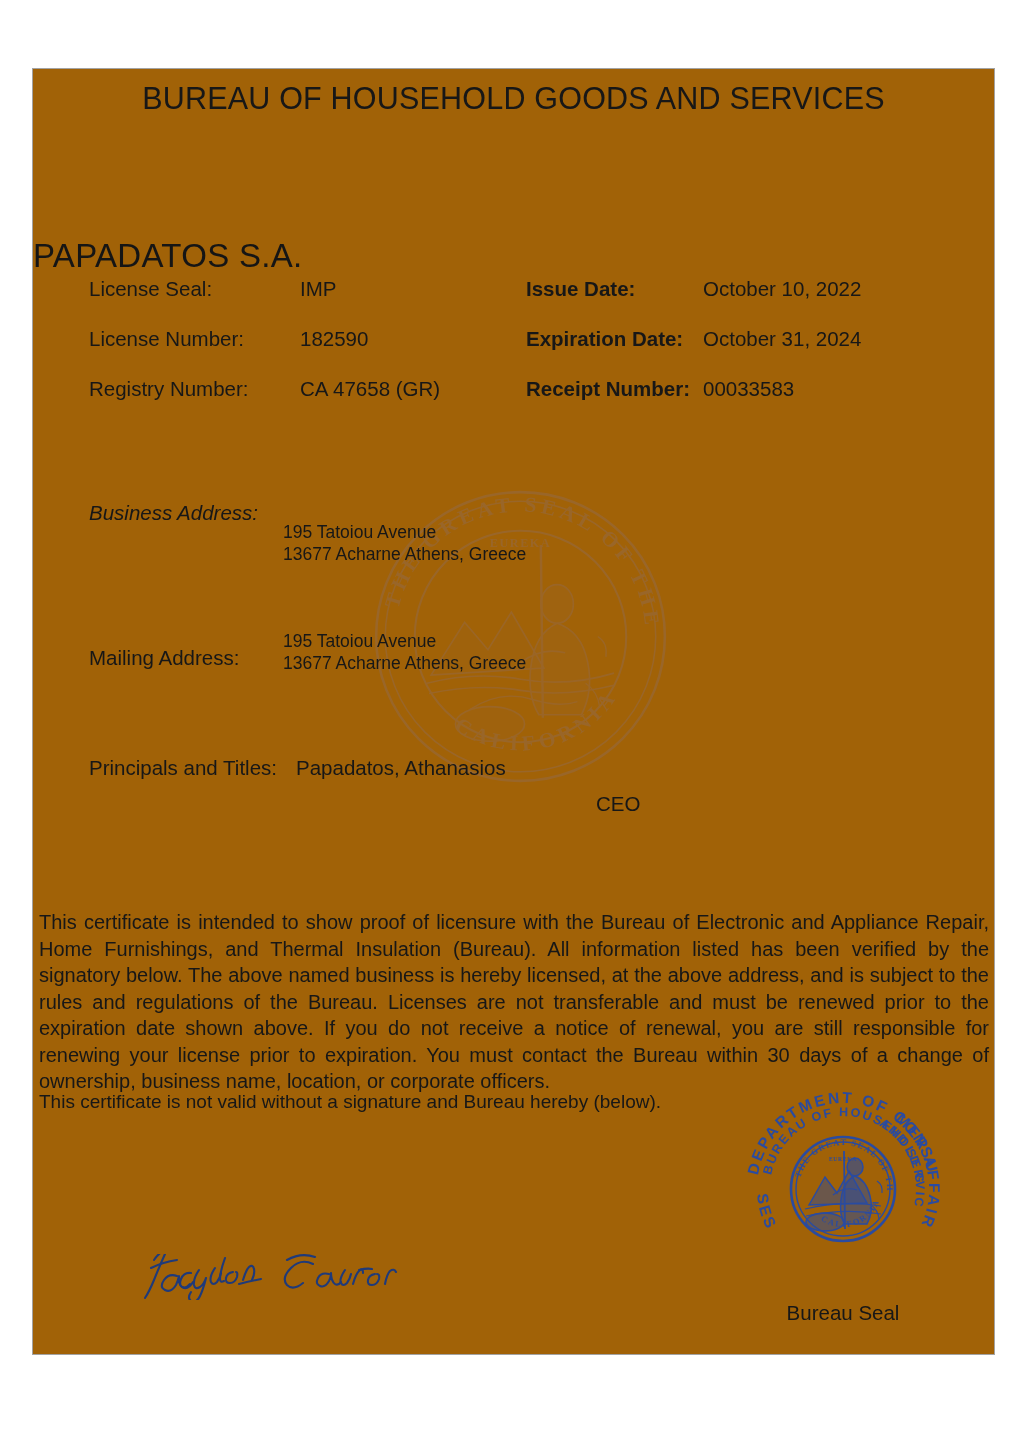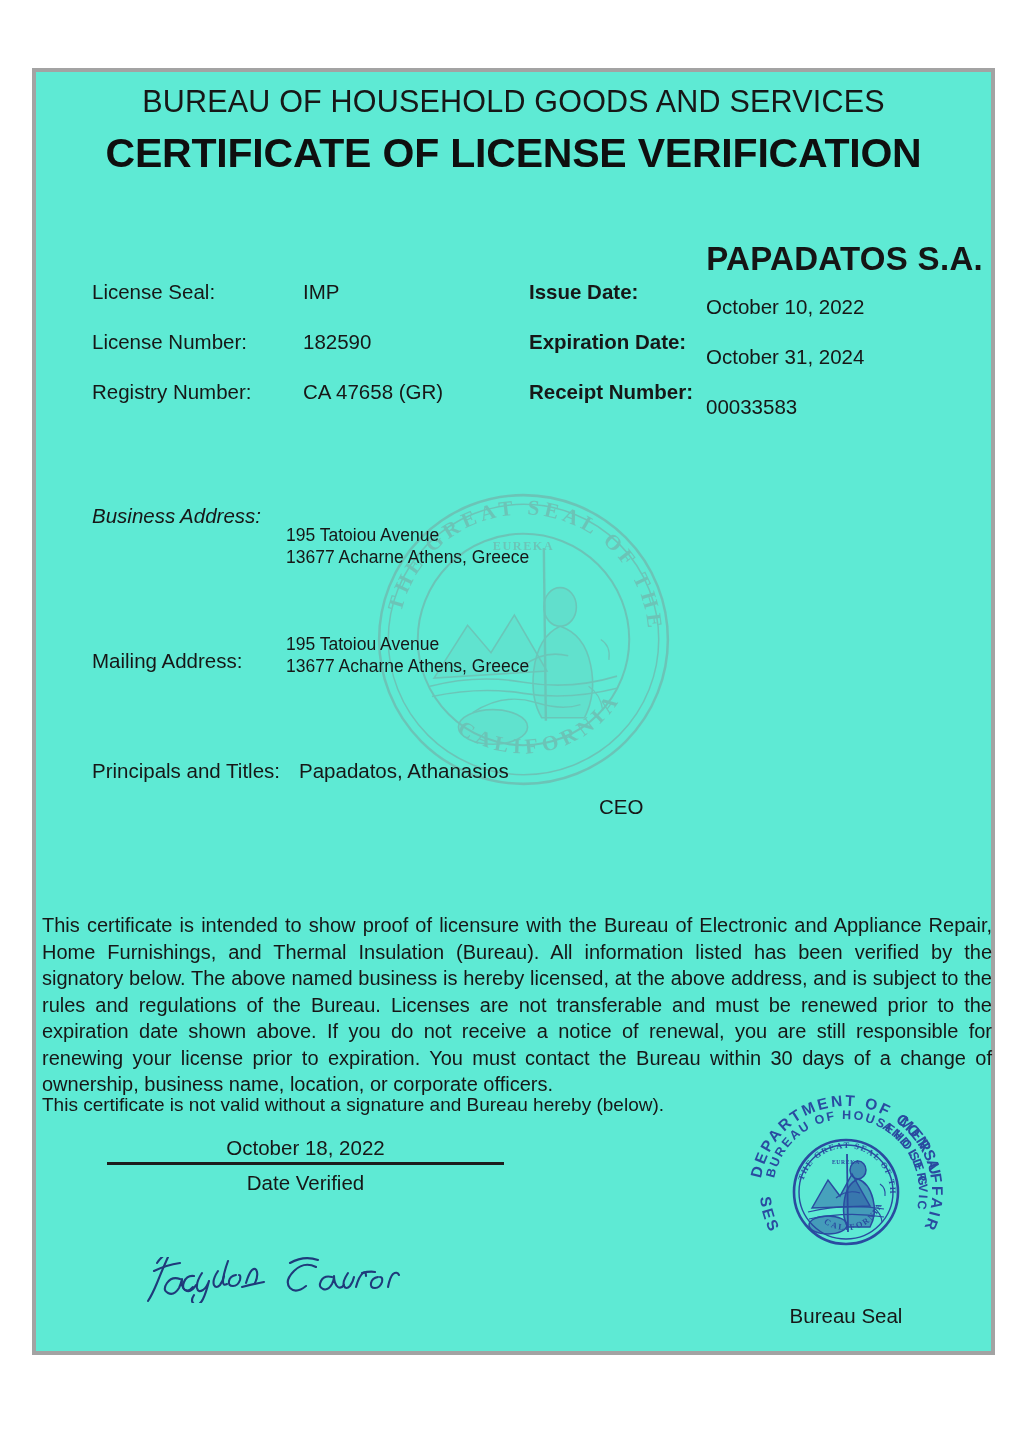--- a/index.html
+++ b/index.html
@@ -16,22 +16,22 @@
     overflow: hidden;
   }
 
   
   #certificate-page {
     position: absolute;
     left: 32px;
     top: 68px;
     width: 963px;
     height: 1287px;
-    border: 4px solid #a3a3a3;
-    background: #5eead4;
+    border: 1px solid #a3a3a3;
+    background: #a16207;
     box-sizing: border-box;
   }
 
   
   #bureau-heading {
     position: absolute;
     left: 0; right: 0;
     top: 12px;
     text-align: center;
     font-size: 30.5px;
@@ -45,25 +45,25 @@
     top: 58px;
     text-align: center;
     font-size: 41px;
     font-weight: bold;
     letter-spacing: -0.2px;
     color: #0f0f0f;
     white-space: nowrap;
   }
   #business-name {
     position: absolute;
-    left: 0; right: 8px;
+    left: 0; right: 0;
     top: 168px;
-    text-align: right;
+    text-align: left;
     font-size: 33px;
-    font-weight: bold;
+    font-weight: normal;
     letter-spacing: 0.3px;
     color: #151515;
   }
 
   
   #watermark-seal {
     position: absolute;
     left: 335px;
     top: 415px;
     width: 305px;
@@ -82,21 +82,21 @@
   }
   .info-value {
     position: absolute;
     font-size: 20.5px;
     white-space: nowrap;
     color: #171717;
   }
   .lcol-label { left: 56px; }
   .lcol-value { left: 250px; margin-left: 17px; }
   .rcol-label { left: 493px; font-weight: bold; }
-  .rcol-value { left: 670px; margin-top: 15px; }
+  .rcol-value { left: 670px; }
 
   .r1 { top: 208px; }
   .r2 { top: 258px; }
   .r3 { top: 308px; }
 
   
   .addr-label {
     position: absolute;
     left: 56px;
     font-size: 20.5px;
@@ -221,21 +221,20 @@
     font-size: 20.5px;
     color: #171717;
   }
 </style>
 </head>
 <body>
 
 <div id="certificate-page">
 
   <div id="bureau-heading">BUREAU OF HOUSEHOLD GOODS AND SERVICES</div>
-  <div id="certificate-title">CERTIFICATE OF LICENSE VERIFICATION</div>
   <div id="business-name">PAPADATOS S.A.</div>
 
   <svg id="watermark-seal" viewBox="0 0 300 300">
     <defs>
       <path id="wm-outer-arc" d="M 150,150 m -123,0 a 123,123 0 1,1 246,0" fill="none"></path>
       <path id="wm-lower-arc" d="M 150,150 m -112,0 a 112,112 0 0,0 224,0" fill="none"></path>
     </defs>
     <circle cx="150" cy="150" r="142" fill="none" stroke="#8a7077" stroke-width="2.5"></circle>
     <circle cx="150" cy="150" r="133" fill="none" stroke="#8a7077" stroke-width="1.5"></circle>
     <circle cx="150" cy="150" r="104" fill="none" stroke="#8a7077" stroke-width="2"></circle>
@@ -295,25 +294,20 @@
     <div>13677 Acharne Athens, Greece</div>
   </div>
 
   <div id="principals-label">Principals and Titles:</div>
   <div id="principals-name">Papadatos, Athanasios</div>
   <div id="principals-title">CEO</div>
 
   <div id="disclaimer-paragraph">This certificate is intended to show proof of licensure with the Bureau of Electronic and Appliance Repair, Home Furnishings, and Thermal Insulation (Bureau). All information listed has been verified by the signatory below. The above named business is hereby licensed, at the above address, and is subject to the rules and regulations of the Bureau. Licenses are not transferable and must be renewed prior to the expiration date shown above. If you do not receive a notice of renewal, you are still responsible for renewing your license prior to expiration. You must contact the Bureau within 30 days of a change of ownership, business name, location, or corporate officers.</div>
   <div id="validity-note">This certificate is not valid without a signature and Bureau hereby (below).</div>
 
-  <div id="date-verified-group">
-    <div class="sig-fill">October 18, 2022</div>
-    <div class="sig-line"></div>
-    <div class="sig-caption">Date Verified</div>
-  </div>
 
 
   <svg id="analyst-signature" viewBox="0 0 270 46">
     <g fill="none" stroke="#1f3a7a" stroke-width="2.1" stroke-linecap="round" stroke-linejoin="round">
       <path d="M8 44 q4 -6 9 -18 q6 -15 11 -26 q2 -5 -2 -3 q-5 3 -9 9"></path>
       <path d="M14 14 q12 -6 26 -8"></path>
       <path d="M40 22 q-8 -3 -13 4 q-5 7 1 10 q6 3 11 -5 q2 -4 3 -9 q-1 8 3 11 q4 2 8 -3"></path>
       <path d="M54 19 q-7 -1 -10 6 q-3 7 3 9 q5 1 9 -6"></path>
       <path d="M62 16 q-6 9 -5 15 q1 5 6 2 q4 -3 6 -9 q-3 12 -6 18 q-4 8 -9 5 q-4 -3 0 -9"></path>
       <path d="M78 14 q-6 9 -4 14 q2 4 6 0 q3 -4 4 -9"></path>

